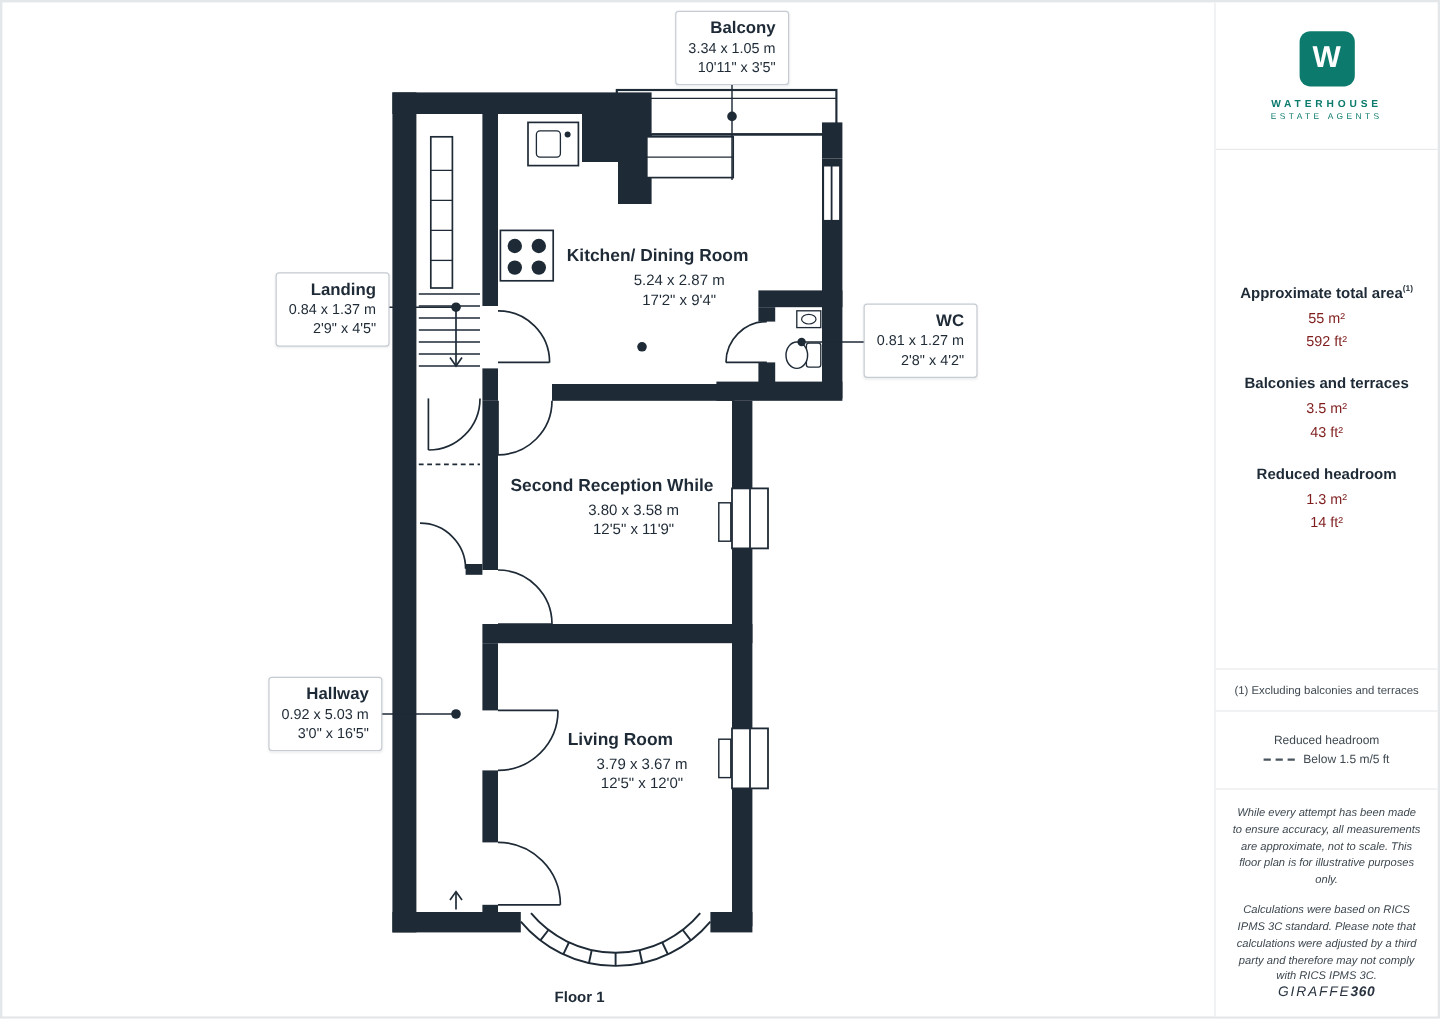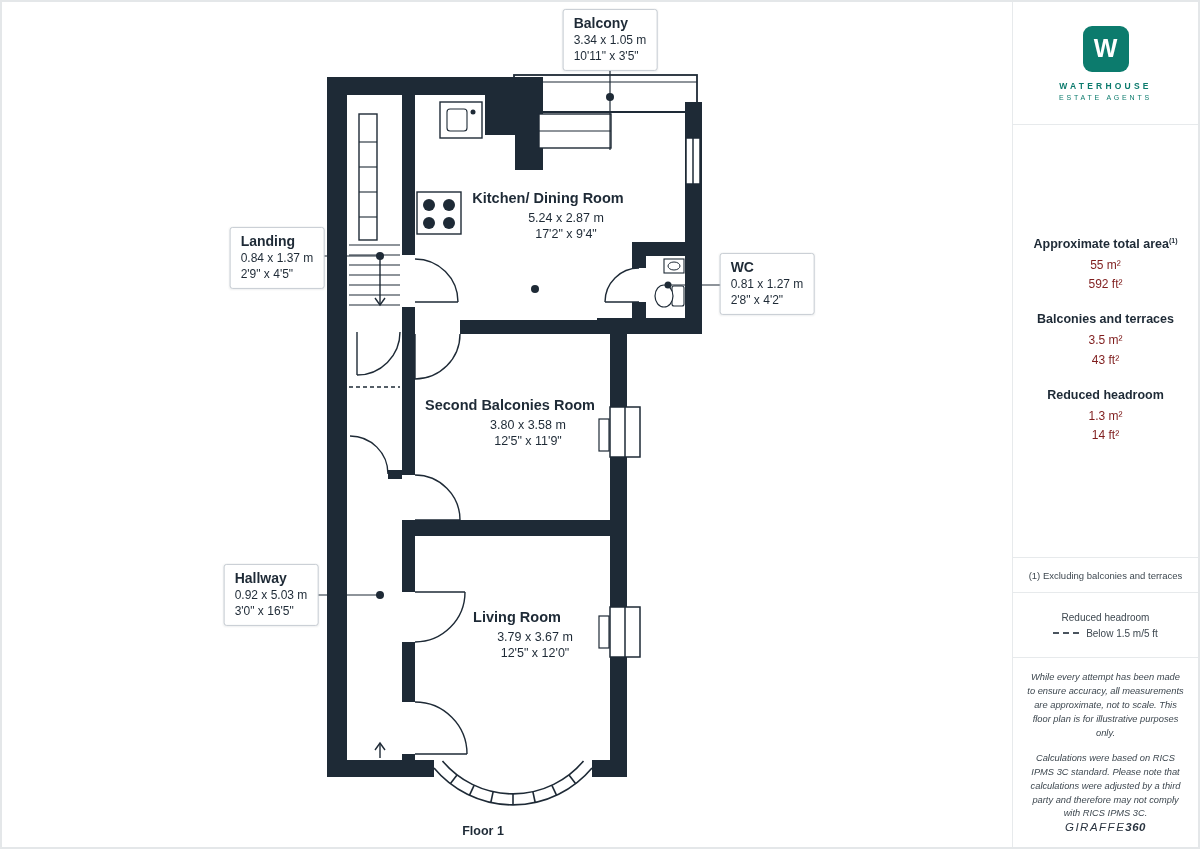--- a/index.html
+++ b/index.html
@@ -4,21 +4,21 @@
 <style>
   html,body{margin:0;padding:0;background:#fff;}
   .page{position:relative;width:1200px;height:849px;box-sizing:border-box;
         border:2px solid #e4e7e9;background:#fff;overflow:hidden;
         font-family:"Liberation Sans",sans-serif;color:#1e2a36;}
   .plan-svg{position:absolute;left:0;top:0;}
 
   
   .callout{position:absolute;transform:translate(-50%,-50%);background:#fff;
            border:1px solid #c6ccd2;border-radius:3px;padding:5px 10px 6px;
-           text-align:left;box-shadow:0 1px 2px rgba(20,30,40,.07);white-space:nowrap;}
+           text-align:right;box-shadow:0 1px 2px rgba(20,30,40,.07);white-space:nowrap;}
   .callout .name{font-size:14px;font-weight:700;margin-bottom:2px;}
   .callout .dim{font-size:12px;line-height:1.3;}
 
   
   .room-label{position:absolute;transform:translate(-50%,-50%);text-align:center;white-space:nowrap;}
   .room-label .name{font-size:14.5px;font-weight:700;margin-bottom:4px;}
   .room-label .dim{font-size:12.5px;line-height:1.3;margin-left:36px;}
 
   .floor-label{position:absolute;transform:translate(-50%,-50%);
                font-size:12.5px;font-weight:700;}
@@ -202,27 +202,27 @@
     <div class="name">WC</div>
     <div class="dim">0.81 x 1.27 m</div>
     <div class="dim">2'8" x 4'2"</div>
   </div>
   <div class="callout" style="left:269px;top:593px">
     <div class="name">Hallway</div>
     <div class="dim">0.92 x 5.03 m</div>
     <div class="dim">3'0" x 16'5"</div>
   </div>
 
-  <div class="room-label" style="left:546px;top:214px">
+  <div class="room-label" style="left:546px;top:230px">
     <div class="name">Kitchen/ Dining Room</div>
     <div class="dim">5.24 x 2.87 m</div>
     <div class="dim">17'2" x 9'4"</div>
   </div>
   <div class="room-label" style="left:508px;top:421px">
-    <div class="name">Second Balconies Room</div>
+    <div class="name">Second Reception While</div>
     <div class="dim">3.80 x 3.58 m</div>
     <div class="dim">12'5" x 11'9"</div>
   </div>
   <div class="room-label" style="left:515px;top:633px">
     <div class="name">Living Room</div>
     <div class="dim">3.79 x 3.67 m</div>
     <div class="dim">12'5" x 12'0"</div>
   </div>
 
   <div class="floor-label" style="left:481px;top:829px">Floor 1</div>

